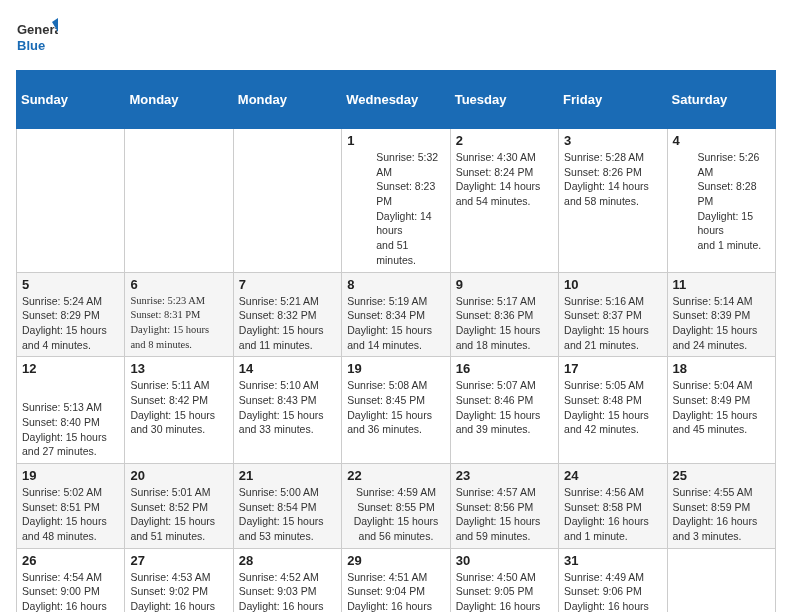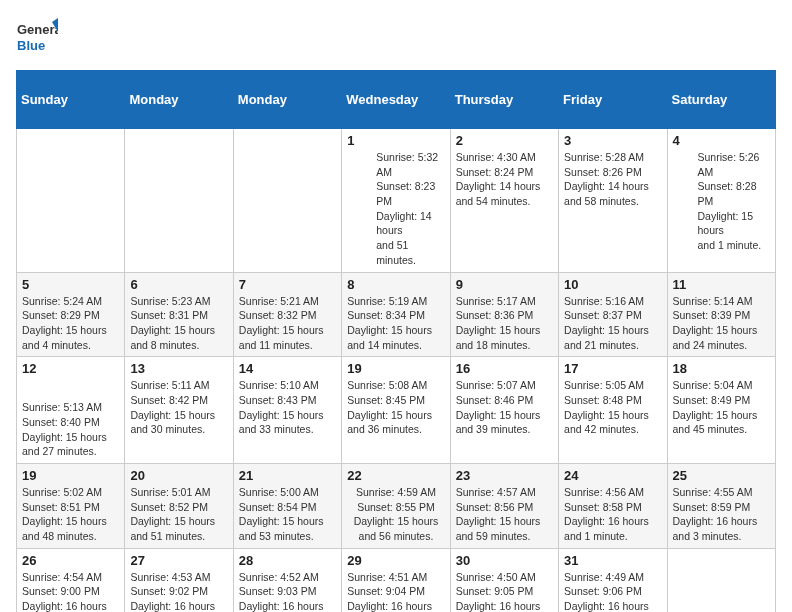--- a/index.html
+++ b/index.html
@@ -90,21 +90,21 @@
   </div>
 </div>
 
 <table class="calendar">
   <thead>
     <tr id="header-row">
         <th>Sunday</th>
         <th>Monday</th>
         <th>Monday</th>
         <th>Wednesday</th>
-        <th>Thursday</th>
+        <th>Tuesday</th>
         <th>Friday</th>
         <th>Saturday</th>
       </tr>
   </thead>
   <tbody id="calendar-body">
       <tr>
         <td class="empty"></td>
         <td class="empty"></td>
         <td class="empty"></td>
         <td>
@@ -139,21 +139,21 @@
       <tr>
         <td>
           <span class="day-num">5</span>
           <div class="day-info" style="white-space: pre-line;">Sunrise: 5:24 AM
 Sunset: 8:29 PM
 Daylight: 15 hours
 and 4 minutes.</div>
         </td>
         <td>
           <span class="day-num">6</span>
-          <div class="day-info" style="white-space: pre-line;">Sunrise: 5:23 AM
+          <div class="day-info" style="white-space: pre-line; font-family: Liberation Serif, serif;">Sunrise: 5:23 AM
 Sunset: 8:31 PM
 Daylight: 15 hours
 and 8 minutes.</div>
         </td>
         <td>
           <span class="day-num">7</span>
           <div class="day-info" style="white-space: pre-line;">Sunrise: 5:21 AM
 Sunset: 8:32 PM
 Daylight: 15 hours
 and 11 minutes.</div>

